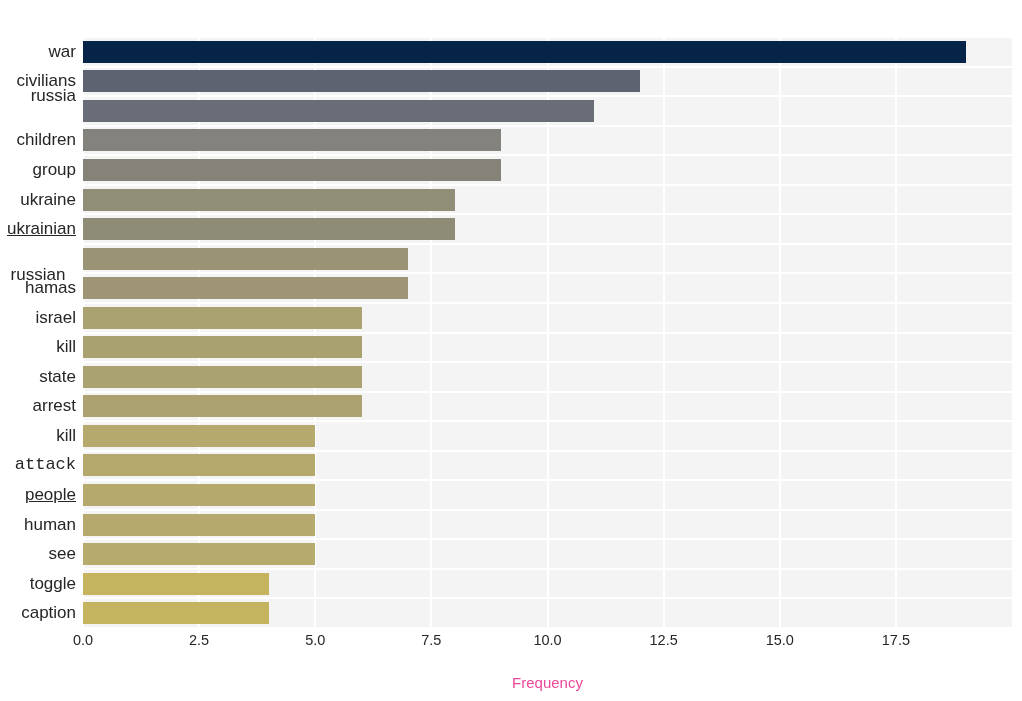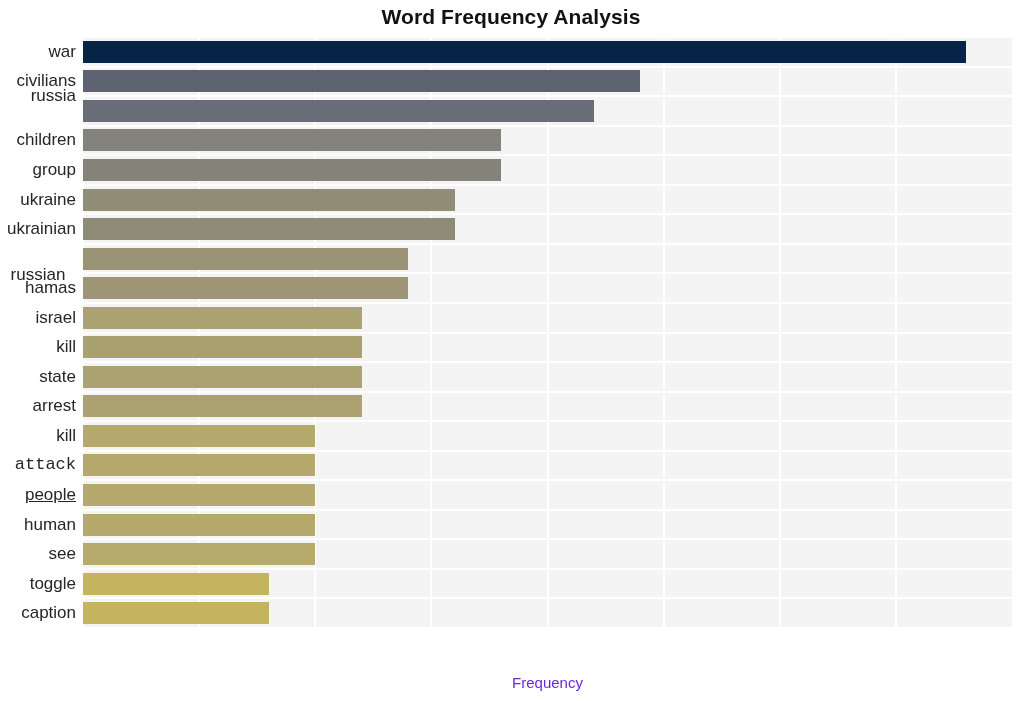--- a/index.html
+++ b/index.html
@@ -90,38 +90,37 @@
     font-size: 14.5px;
     color: #262626;
   }
   #xaxis-label {
     position: absolute;
     left: 83px;
     top: 674px;
     width: 929px;
     text-align: center;
     font-size: 15px;
-    color: #6d28d9;
+    color: #ec4899;
   }
 </style>
 </head>
 <body>
 
 <div id="figure">
 
-  <div id="chart-title">Word Frequency Analysis</div>
 
   <div id="ylabels">
       <div class="ylabel" style="top: 7.775px;">war</div>
       <div class="ylabel" style="top: 37.325px;">civilians</div>
       <div class="ylabel" style="top: 52px;">russia</div>
       <div class="ylabel" style="top: 96.425px;">children</div>
       <div class="ylabel" style="top: 125.975px;">group</div>
       <div class="ylabel" style="top: 155.525px;">ukraine</div>
-      <div class="ylabel" style="top: 185.075px;">ukrainian</div>
+      <div class="ylabel" style="top: 185.075px; text-decoration: underline;">ukrainian</div>
       <div class="ylabel" style="top: 231px; text-align: center;">russian</div>
       <div class="ylabel" style="top: 244.175px;">hamas</div>
       <div class="ylabel" style="top: 273.725px;">israel</div>
       <div class="ylabel" style="top: 303.275px;">kill</div>
       <div class="ylabel" style="top: 332.825px;">state</div>
       <div class="ylabel" style="top: 362.375px;">arrest</div>
       <div class="ylabel" style="top: 391.925px;">kill</div>
       <div class="ylabel" style="top: 421.475px; font-family: Liberation Mono, monospace;">attack</div>
       <div class="ylabel" style="top: 451.025px; text-decoration: underline;">people</div>
       <div class="ylabel" style="top: 480.575px;">human</div>
@@ -175,16 +174,26 @@
       <div class="bar" title="arrest: 6" style="left: 0px; top: 358.375px; width: 278.7px; height: 22px; background: rgb(172, 162, 113);"></div>
       <div class="bar" title="rule: 5" style="left: 0px; top: 387.925px; width: 232.25px; height: 22px; background: rgb(181, 169, 109);"></div>
       <div class="bar" title="attack: 5" style="left: 0px; top: 417.475px; width: 232.25px; height: 22px; background: rgb(180, 168, 109);"></div>
       <div class="bar" title="people: 5" style="left: 0px; top: 447.025px; width: 232.25px; height: 22px; background: rgb(181, 169, 109);"></div>
       <div class="bar" title="human: 5" style="left: 0px; top: 476.575px; width: 232.25px; height: 22px; background: rgb(181, 169, 109);"></div>
       <div class="bar" title="see: 5" style="left: 0px; top: 506.125px; width: 232.25px; height: 22px; background: rgb(182, 170, 109);"></div>
       <div class="bar" title="toggle: 4" style="left: 0px; top: 535.675px; width: 185.8px; height: 22px; background: rgb(196, 180, 95);"></div>
       <div class="bar" title="caption: 4" style="left: 0px; top: 565.225px; width: 185.8px; height: 22px; background: rgb(196, 180, 96);"></div>
     </div>
 
+  <div id="xticks">
+      <div class="xtick" style="left: 0px;">0.0</div>
+      <div class="xtick" style="left: 116.125px;">2.5</div>
+      <div class="xtick" style="left: 232.25px;">5.0</div>
+      <div class="xtick" style="left: 348.375px;">7.5</div>
+      <div class="xtick" style="left: 464.5px;">10.0</div>
+      <div class="xtick" style="left: 580.625px;">12.5</div>
+      <div class="xtick" style="left: 696.75px;">15.0</div>
+      <div class="xtick" style="left: 812.875px;">17.5</div>
+    </div>
 
   <div id="xaxis-label">Frequency</div>
 
 </div>
 
 </body></html>

